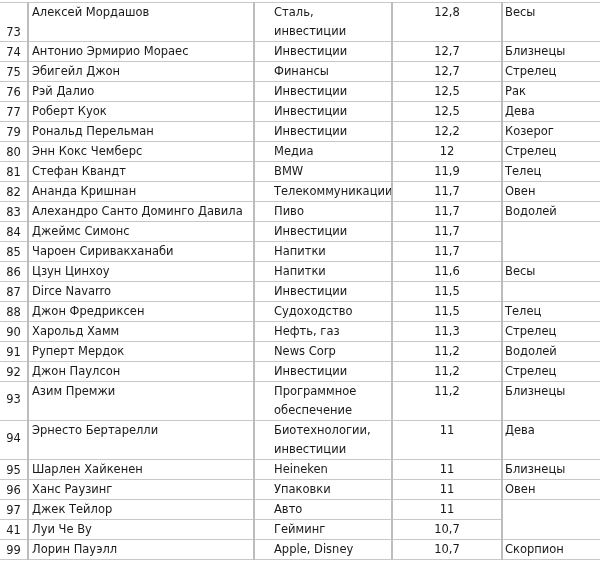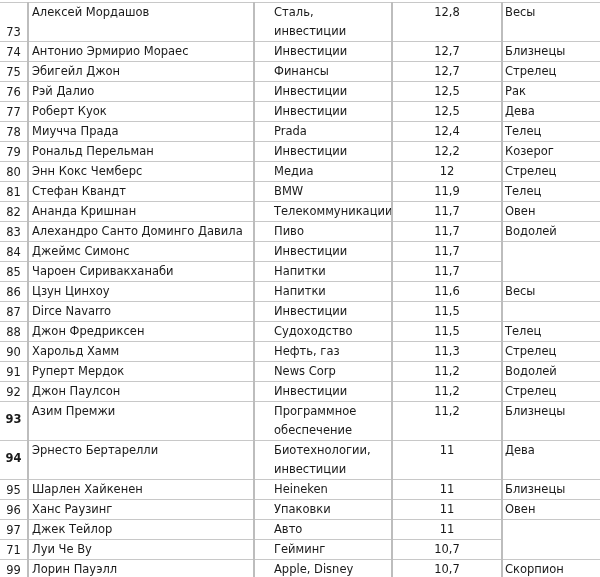--- a/index.html
+++ b/index.html
@@ -54,21 +54,21 @@
     td.val { text-align: center; vertical-align: top; }
     td.sign {
       vertical-align: top;
       border-right: none;
     }
     td.sign.empty {
       border-top: none;
       border-bottom: none;
       border-left: none;
     }
-    tr.row.tall td.num { padding-bottom: 12px; font-weight: bold; }
+    tr.row.tall td.num { padding-bottom: 12px; }
   </style>
 </head>
 <body>
 
 <div class="sheet">
   <table class="grid">
     <colgroup>
       <col class="c-num">
         <col class="c-name">
         <col class="c-ind">
@@ -105,27 +105,20 @@
           <td class="sign">Рак</td>
         </tr>
         <tr class="row">
           <td class="num">77</td>
           <td class="name">Роберт Куок</td>
           <td class="ind">Инвестиции</td>
           <td class="val">12,5</td>
           <td class="sign">Дева</td>
         </tr>
         <tr class="row">
-          <td class="num">78</td>
-          <td class="name">Миучча Прада</td>
-          <td class="ind">Prada</td>
-          <td class="val">12,4</td>
-          <td class="sign">Телец</td>
-        </tr>
-        <tr class="row">
           <td class="num">79</td>
           <td class="name">Рональд Перельман</td>
           <td class="ind">Инвестиции</td>
           <td class="val">12,2</td>
           <td class="sign">Козерог</td>
         </tr>
         <tr class="row">
           <td class="num">80</td>
           <td class="name">Энн Кокс Чемберс</td>
           <td class="ind">Медиа</td>
@@ -238,21 +231,21 @@
           <td class="sign">Овен</td>
         </tr>
         <tr class="row">
           <td class="num">97</td>
           <td class="name">Джек Тейлор</td>
           <td class="ind">Авто</td>
           <td class="val">11</td>
           <td class="sign empty"></td>
         </tr>
         <tr class="row">
-          <td class="num">71</td>
+          <td class="num">41</td>
           <td class="name">Луи Че Ву</td>
           <td class="ind">Гейминг</td>
           <td class="val">10,7</td>
           <td class="sign empty"></td>
         </tr>
         <tr class="row">
           <td class="num">99</td>
           <td class="name">Лорин Пауэлл</td>
           <td class="ind">Apple, Disney</td>
           <td class="val">10,7</td>

